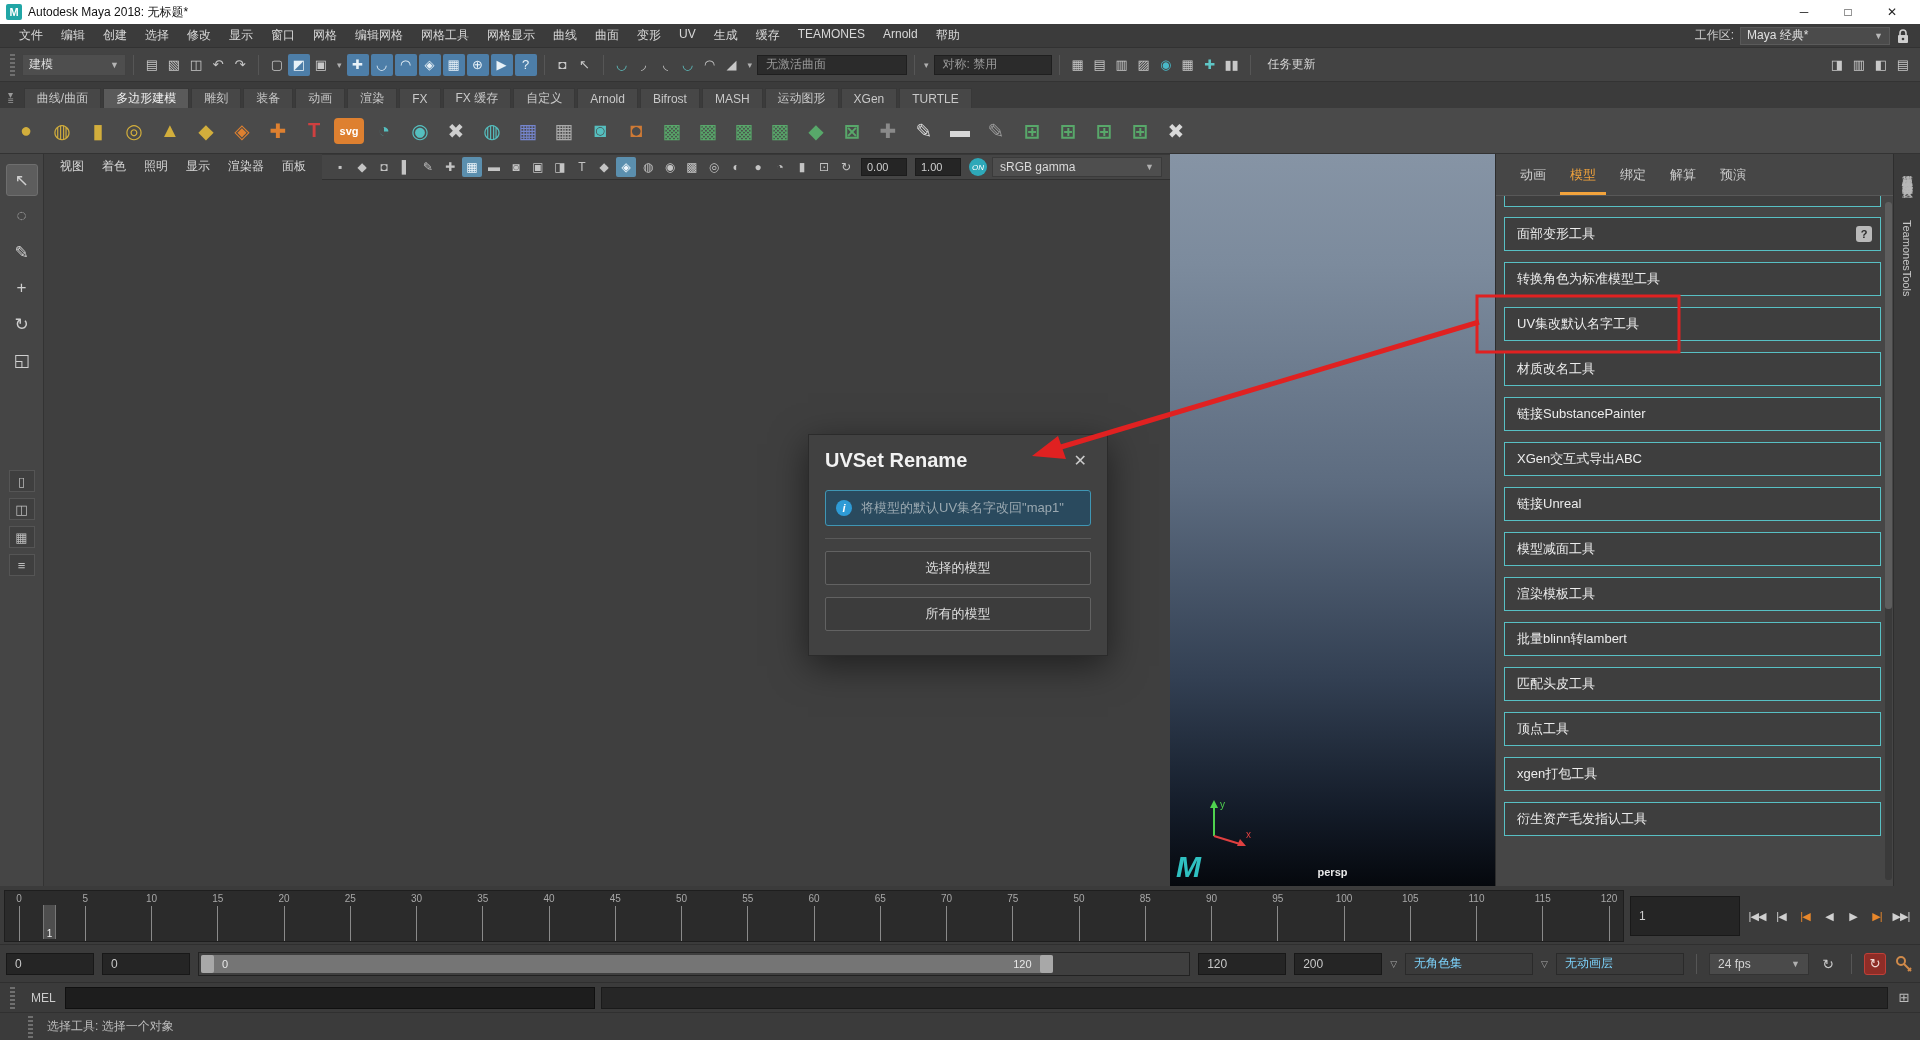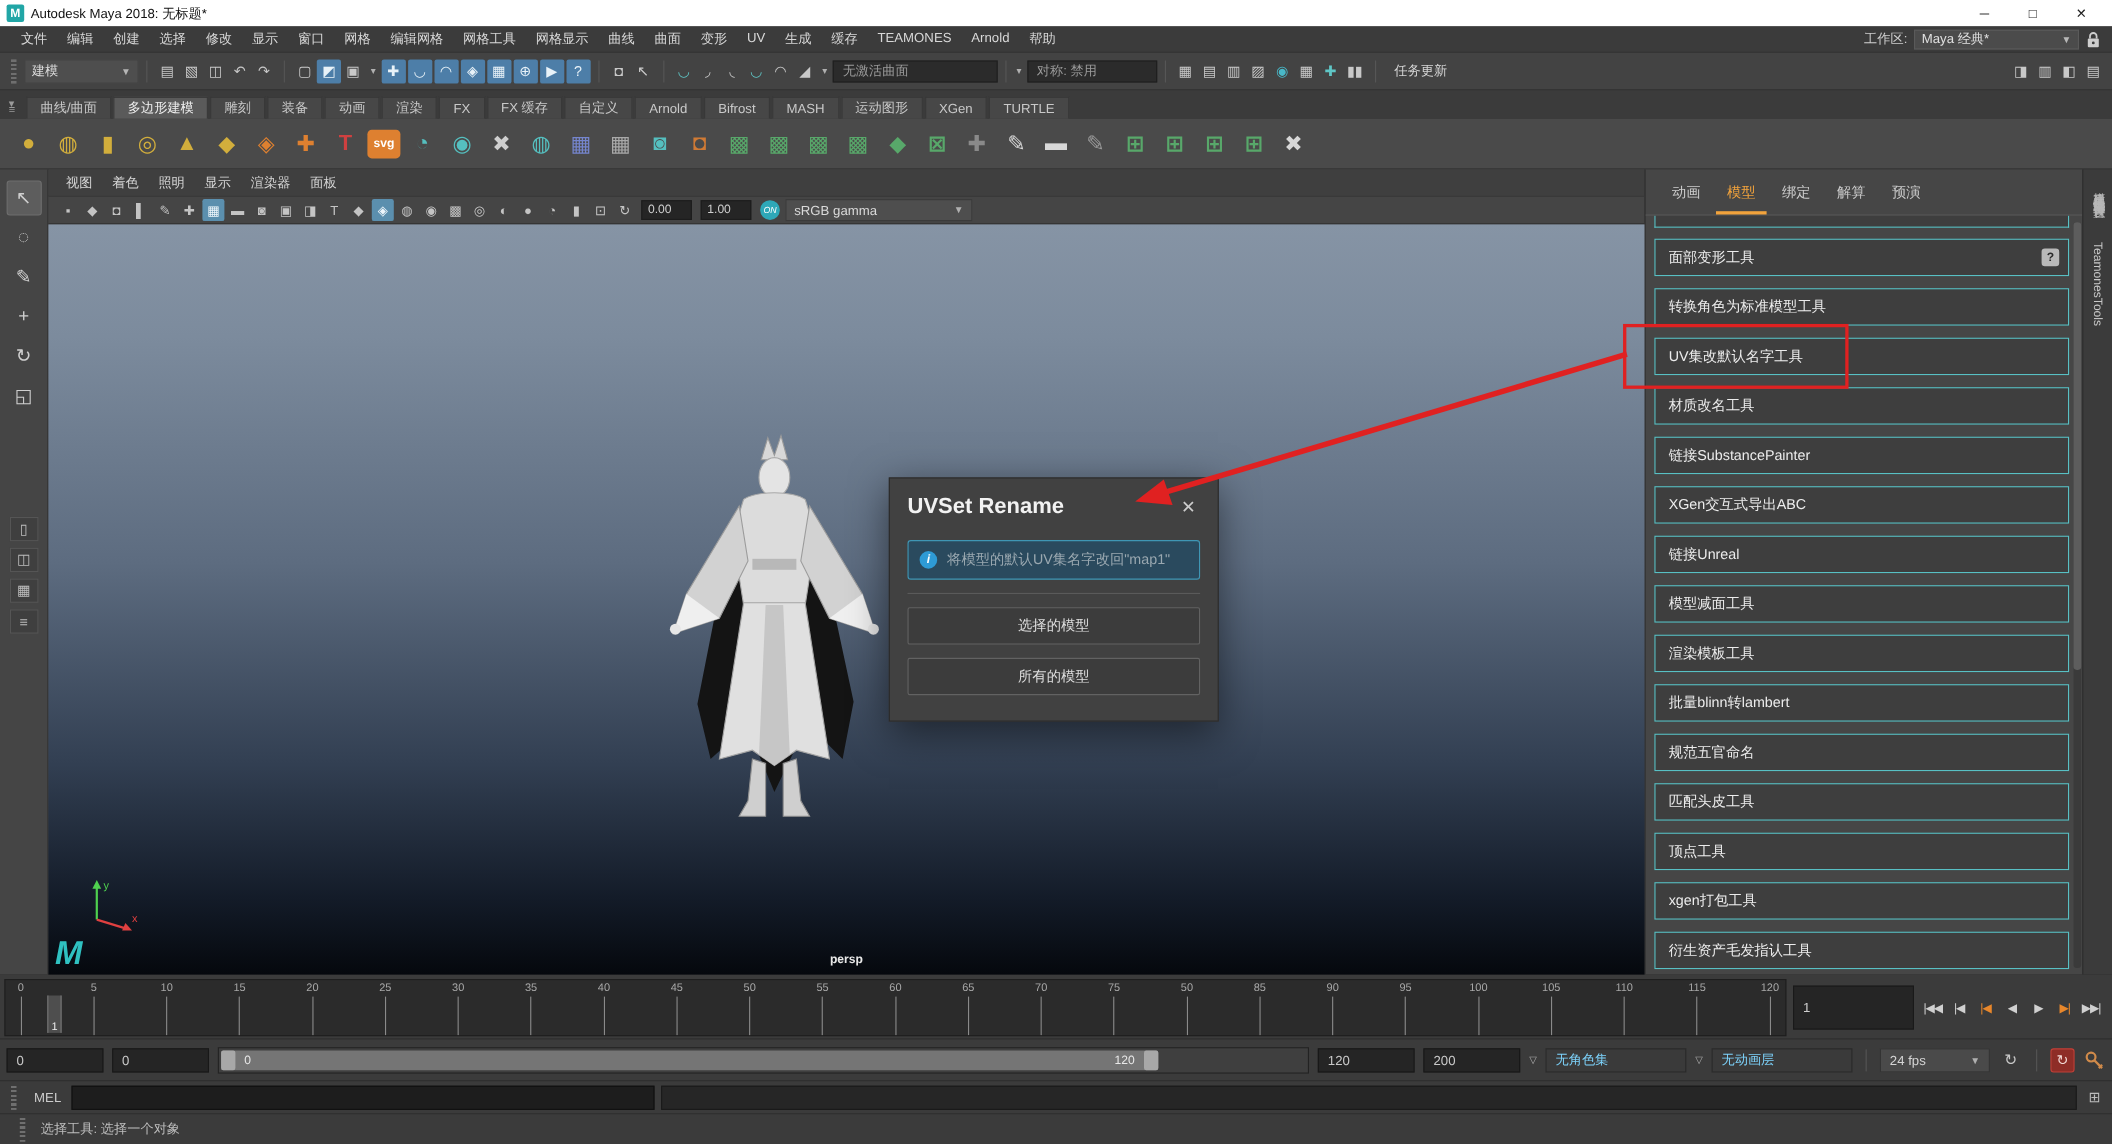--- a/index.html
+++ b/index.html
@@ -53,21 +53,21 @@
   .shicon.badge { font-size:11px; font-weight:bold; border-radius:4px; width:30px; height:26px;}
 
   
   .main { flex:1 1 auto; display:flex; min-height:0; }
   .toolbox { width:44px; background:#454545; border-right:1px solid #333; display:flex; flex-direction:column; align-items:center; padding-top:10px; gap:4px; }
   .tbx { width:32px; height:32px; display:flex; align-items:center; justify-content:center; color:#cfcfcf; font-size:17px; border-radius:3px; }
   .tbx.active { background:#5d5d5d; border:1px solid #6e6e6e; }
   .tbx-layouts { margin-top:90px; display:flex; flex-direction:column; gap:6px; align-items:center;}
   .tblay { width:26px; height:22px; display:flex; align-items:center; justify-content:center; color:#bdbdbd; font-size:13px; border:1px solid #555; background:#3f3f3f;}
 
-  .viewport { flex:1 1 auto; display:flex; flex-direction:column; min-width:0; background:#3f3f3f; }
+  .viewport { flex:1 1 auto; display:flex; flex-direction:row; min-width:0; background:#3f3f3f; }
   .vp-menus { height:24px; display:flex; align-items:center; padding:0 8px; gap:2px; background:#3f3f3f; }
   .vp-menu-item { color:#d6d6d6; font-size:12px; padding:0 8px; }
   .vp-iconbar { height:26px; display:flex; align-items:center; padding:0 8px; gap:2px; background:#454545; border-top:1px solid #383838; border-bottom:1px solid #303030;}
   .vicon { width:20px; height:20px; display:flex; align-items:center; justify-content:center; color:#c4c4c4; font-size:12px; border-radius:2px;}
   .vicon.hl { background:#5b8fae; color:#eef6fb; }
   .vfield { width:46px; height:18px; background:#252525; border:1px solid #1c1c1c; color:#cfcfcf; font-size:11px; display:flex; align-items:center; padding:0 5px; margin:0 3px;}
   .onbadge { width:18px; height:18px; border-radius:50%; background:#2ea8b8; color:#fff; font-size:8px; display:flex; align-items:center; justify-content:center; margin:0 3px;font-style:italic;}
   .cs-select { width:170px; height:20px; background:#4e4e4e; border:1px solid #3a3a3a; color:#dadada; font-size:12px; display:flex; align-items:center; padding:0 7px;}
   .cs-select .car { margin-left:auto; font-size:9px; color:#b0b0b0;}
 
@@ -127,21 +127,21 @@
   .fpsdd .car { margin-left:auto; font-size:9px; color:#b0b0b0;}
   .ricon { width:22px; height:22px; display:flex; align-items:center; justify-content:center; color:#c8c8c8; font-size:14px;}
   .autokey { background:#8e2d27; border:1px solid #c04038; color:#f2d9d5; border-radius:3px; font-size:13px;}
 
   
   .mel-row { height:30px; background:#3b3b3b; display:flex; align-items:center; padding:0 6px; gap:6px; flex:0 0 auto; border-top:1px solid #2f2f2f;}
   .mel-label { color:#cccccc; font-size:12px; width:34px; padding-left:6px;}
   .mel-input { width:530px; height:22px; background:#1d1d1d; border:1px solid #101010; }
   .mel-result { flex:1; height:22px; background:#262626; border:1px solid #1a1a1a; }
   .mel-icon { width:20px; height:20px; display:flex; align-items:center; justify-content:center; color:#bdbdbd; font-size:13px;}
-  .help-row { height:28px; background:#3b3b3b; display:flex; align-items:center; padding-left:14px; gap:10px; flex:0 0 auto; border-top:1px solid #303030;}
+  .help-row { height:28px; background:#3b3b3b; display:flex; align-items:center; padding-left:24px; gap:10px; flex:0 0 auto; border-top:1px solid #303030;}
   .help-text { color:#bdbdbd; font-size:12px; }
 
   
   .dialog { position:absolute; left:808px; top:434px; width:300px; height:222px; background:#414141;
     border:1px solid #2b2b2b; box-shadow:0 10px 34px rgba(0,0,0,.5); z-index:40; padding:14px 16px; }
   .dlg-head { display:flex; align-items:flex-start; }
   .dlg-title { color:#f2f2f2; font-size:20px; font-weight:bold; }
   .dlg-close { margin-left:auto; color:#cccccc; font-size:16px; padding:2px 4px; }
   .dlg-info { margin-top:18px; height:36px; background:#2a4a5e; border:1px solid #3f96b4; border-radius:3px;
     display:flex; align-items:center; padding:0 10px; gap:9px; }
@@ -490,24 +490,20 @@
   </div>
             <div class="tool-btn">
     <span>渲染模板工具</span>
 
   </div>
             <div class="tool-btn">
     <span>批量blinn转lambert</span>
 
   </div>
             <div class="tool-btn">
-    <span>规范五官命名</span>
-
-  </div>
-            <div class="tool-btn">
     <span>匹配头皮工具</span>
 
   </div>
             <div class="tool-btn">
     <span>顶点工具</span>
 
   </div>
             <div class="tool-btn">
     <span>xgen打包工具</span>
 

